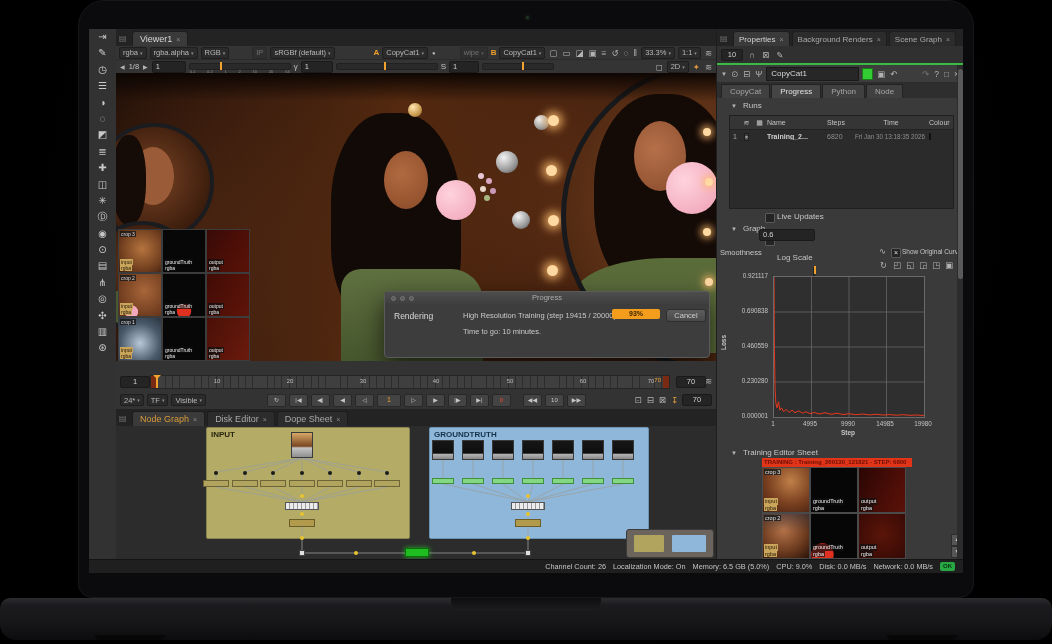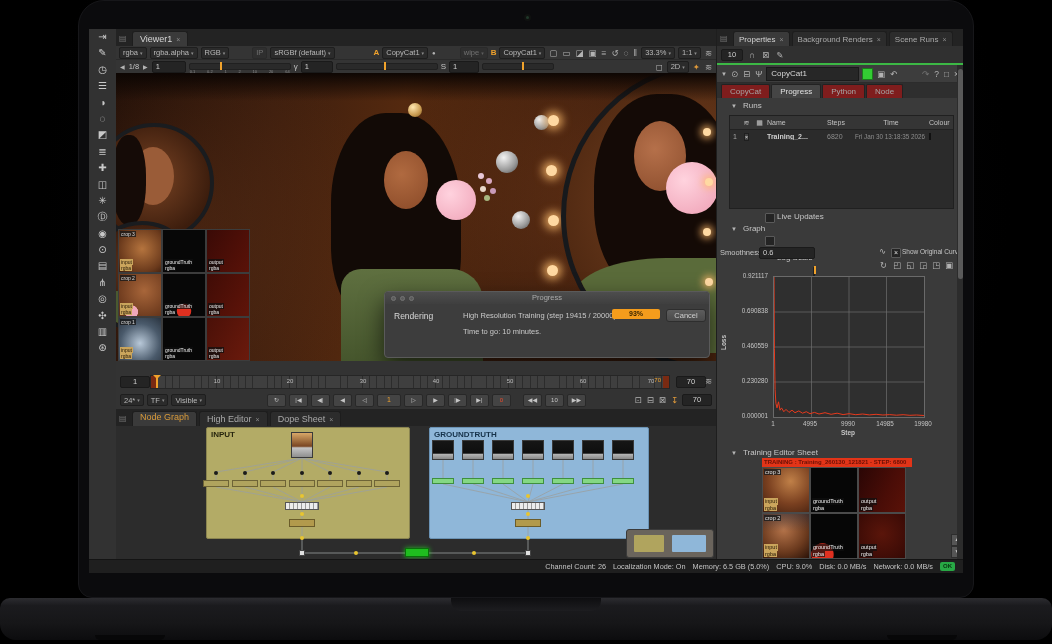--- a/index.html
+++ b/index.html
@@ -29,21 +29,21 @@
     font-size:7px;line-height:8px;color:#e0e0e0;text-align:center;}
   .sect{color:#c6c6c6;font-size:8px;}
   .tri{color:#b5b5b5;font-size:6px;}
   
   .tabbar{background:#232323;border-bottom:1px solid #1b1b1b;height:17px;display:flex;align-items:flex-end;}
   .grip{width:10px;height:11px;margin:0 3px 2px 3px;color:#777;font-size:8px;line-height:11px;}
   .tab{height:14px;display:flex;align-items:center;gap:4px;padding:0 7px;font-size:9px;color:#a9a9a9;
     background:#2c2c2c;border:1px solid #1d1d1d;border-bottom:none;border-radius:3px 3px 0 0;margin-right:2px;}
   .tab.active{background:#3a3a3a;color:#d6d6d6;}
   .tab .x{color:#8a8a8a;font-size:7px;}
-  .tab.orange{color:#d89a3a;flex-direction:column;}
+  .tab.orange{color:#d89a3a;}
   
   #ltb{position:absolute;left:0;top:0;width:27px;height:544px;background:#323232;border-right:1px solid #222;}
   #ltb .tool{display:block;width:27px;height:16.4px;text-align:center;color:#c9c9c9;font-size:10px;line-height:16px;}
   
   #main{position:absolute;left:27px;top:0;width:600px;height:544px;background:#333;}
   #vtabbar{position:absolute;left:0;top:0;width:600px;}
   #vrow1{position:absolute;left:0;top:17px;width:600px;height:13px;background:#343434;display:flex;
     align-items:center;gap:3px;padding:0 3px;box-sizing:border-box;}
   #vrow2{position:absolute;left:0;top:30px;width:600px;height:14px;background:#343434;display:flex;
     align-items:center;gap:3px;padding:0 3px;box-sizing:border-box;border-top:1px solid #2a2a2a;}
@@ -130,21 +130,21 @@
   #rp-toolbar{position:absolute;left:0;top:17px;width:247px;height:17px;background:#303030;display:flex;
     align-items:center;gap:5px;padding:0 4px;box-sizing:border-box;}
   #greenline{position:absolute;left:0;top:34px;width:247px;height:2px;background:#3cb845;}
   #nodehdr{position:absolute;left:0;top:36px;width:247px;height:18px;background:#3d3d3d;display:flex;
     align-items:center;gap:3px;padding:0 4px;box-sizing:border-box;border-bottom:1px solid #2c2c2c;}
   #nodename{background:#272727;border:1px solid #1a1a1a;color:#d8d8d8;font-size:8px;height:12px;line-height:12px;
     padding:0 4px;width:100px;}
   #swatch{width:11px;height:10px;background:#33cc33;border:1px solid #1c7a1c;}
   #nodetabs{position:absolute;left:0;top:54px;width:247px;height:15px;background:#2e2e2e;display:flex;
     align-items:flex-end;padding-left:4px;box-sizing:border-box;}
-  .ntab{height:13px;padding:0 8px;font-size:8px;color:#a5a5a5;background:#7f1d1d;border:1px solid #222;
+  .ntab{height:13px;padding:0 8px;font-size:8px;color:#a5a5a5;background:#404040;border:1px solid #222;
     border-bottom:none;border-radius:2px 2px 0 0;line-height:13px;margin-right:1px;}
   .ntab.active{background:#454545;color:#e0e0e0;}
   
   #runs-table{position:absolute;left:12px;top:86px;width:223px;height:92px;background:#2b2b2b;border:1px solid #202020;}
   .rt-hdr{display:flex;height:13px;background:#353535;color:#c2c2c2;font-size:7px;align-items:center;border-bottom:1px solid #222;}
   .rt-row{display:flex;height:13px;color:#a5a5a5;font-size:7px;align-items:center;}
   .rc{overflow:hidden;white-space:nowrap;padding:0 1px;box-sizing:border-box;}
   .rc.c0{width:10px;text-align:center;} .rc.c1{width:13px;text-align:center;} .rc.c2{width:13px;text-align:center;}
   .rc.c3{width:60px;} .rc.c4{width:28px;} .rc.c5{width:74px;font-size:6.3px;color:#8d8d8d;} .rc.c6{width:23px;}
   .delbox{width:8px;height:8px;background:#3f3f3f;border:1px solid #1f1f1f;font-size:6px;line-height:8px;color:#ddd;text-align:center;margin:0 auto;}
@@ -467,21 +467,21 @@
         <span class="nbox" style="width:22px;text-align:center">70</span>
       </div>
 
       <div id="ptabs" class="tabbar">
         <span class="grip">▤</span>
         <div class="tab active orange">
           <span>Node Graph</span>
           <span class="x">×</span>
         </div>
         <div class="tab">
-          <span>High Editor</span>
+          <span>Disk Editor</span>
           <span class="x">×</span>
         </div>
         <div class="tab">
           <span>Dope Sheet</span>
           <span class="x">×</span>
         </div>
       </div>
 
       <div id="ngcanvas">
         <div class="backdrop" id="bd-input">
@@ -590,21 +590,21 @@
         <span class="grip">▤</span>
         <div class="tab active" style="font-size:8px;padding:0 5px">
           <span>Properties</span>
           <span class="x">×</span>
         </div>
         <div class="tab" style="font-size:8px;padding:0 5px">
           <span>Background Renders</span>
           <span class="x">×</span>
         </div>
         <div class="tab" style="font-size:8px;padding:0 5px">
-          <span>Scene Runs</span>
+          <span>Scene Graph</span>
           <span class="x">×</span>
         </div>
       </div>
 
       <div id="rp-toolbar">
         <span class="nbox" style="width:14px;text-align:center">10</span>
         <span class="ibtn">∩</span>
         <span class="ibtn">⊠</span>
         <span class="ibtn">✎</span>
       </div>
@@ -661,21 +661,21 @@
       <span class="cb abs" style="left:48px;top:184px"></span>
       <span class="sect abs" style="left:60px;top:183px">Live Updates</span>
 
       <span class="tri abs" style="left:14px;top:197px">▼</span>
       <span class="sect abs" style="left:26px;top:195px">Graph</span>
 
       <span class="cb abs" style="left:48px;top:207px"></span>
       <span class="sect abs" style="left:60px;top:224px">Log Scale</span>
 
       <span class="sect abs" style="left:3px;top:219px;font-size:7.5px">Smoothness</span>
-      <span class="nbox abs" style="left:42px;top:218px;width:48px">0.6</span>
+      <span class="nbox abs" style="left:42px;top:200px;width:48px">0.6</span>
       <span class="vslider abs" style="left:96px;top:221px;width:62px"><span class="mk" style="left:58%"></span></span>
       <span class="ibtn abs" style="left:161px;top:217px">∿</span>
       <span class="cb abs" style="left:174px;top:219px">×</span>
       <span class="sect abs" style="left:185px;top:219px;font-size:6.5px;width:60px">Show Original Curve</span>
 
       <span class="ibtn abs" style="left:162px;top:231px">↻</span>
       <span class="ibtn abs" style="left:175px;top:231px">◰</span>
       <span class="ibtn abs" style="left:188px;top:231px">◱</span>
       <span class="ibtn abs" style="left:201px;top:231px">◲</span>
       <span class="ibtn abs" style="left:214px;top:231px">◳</span>

